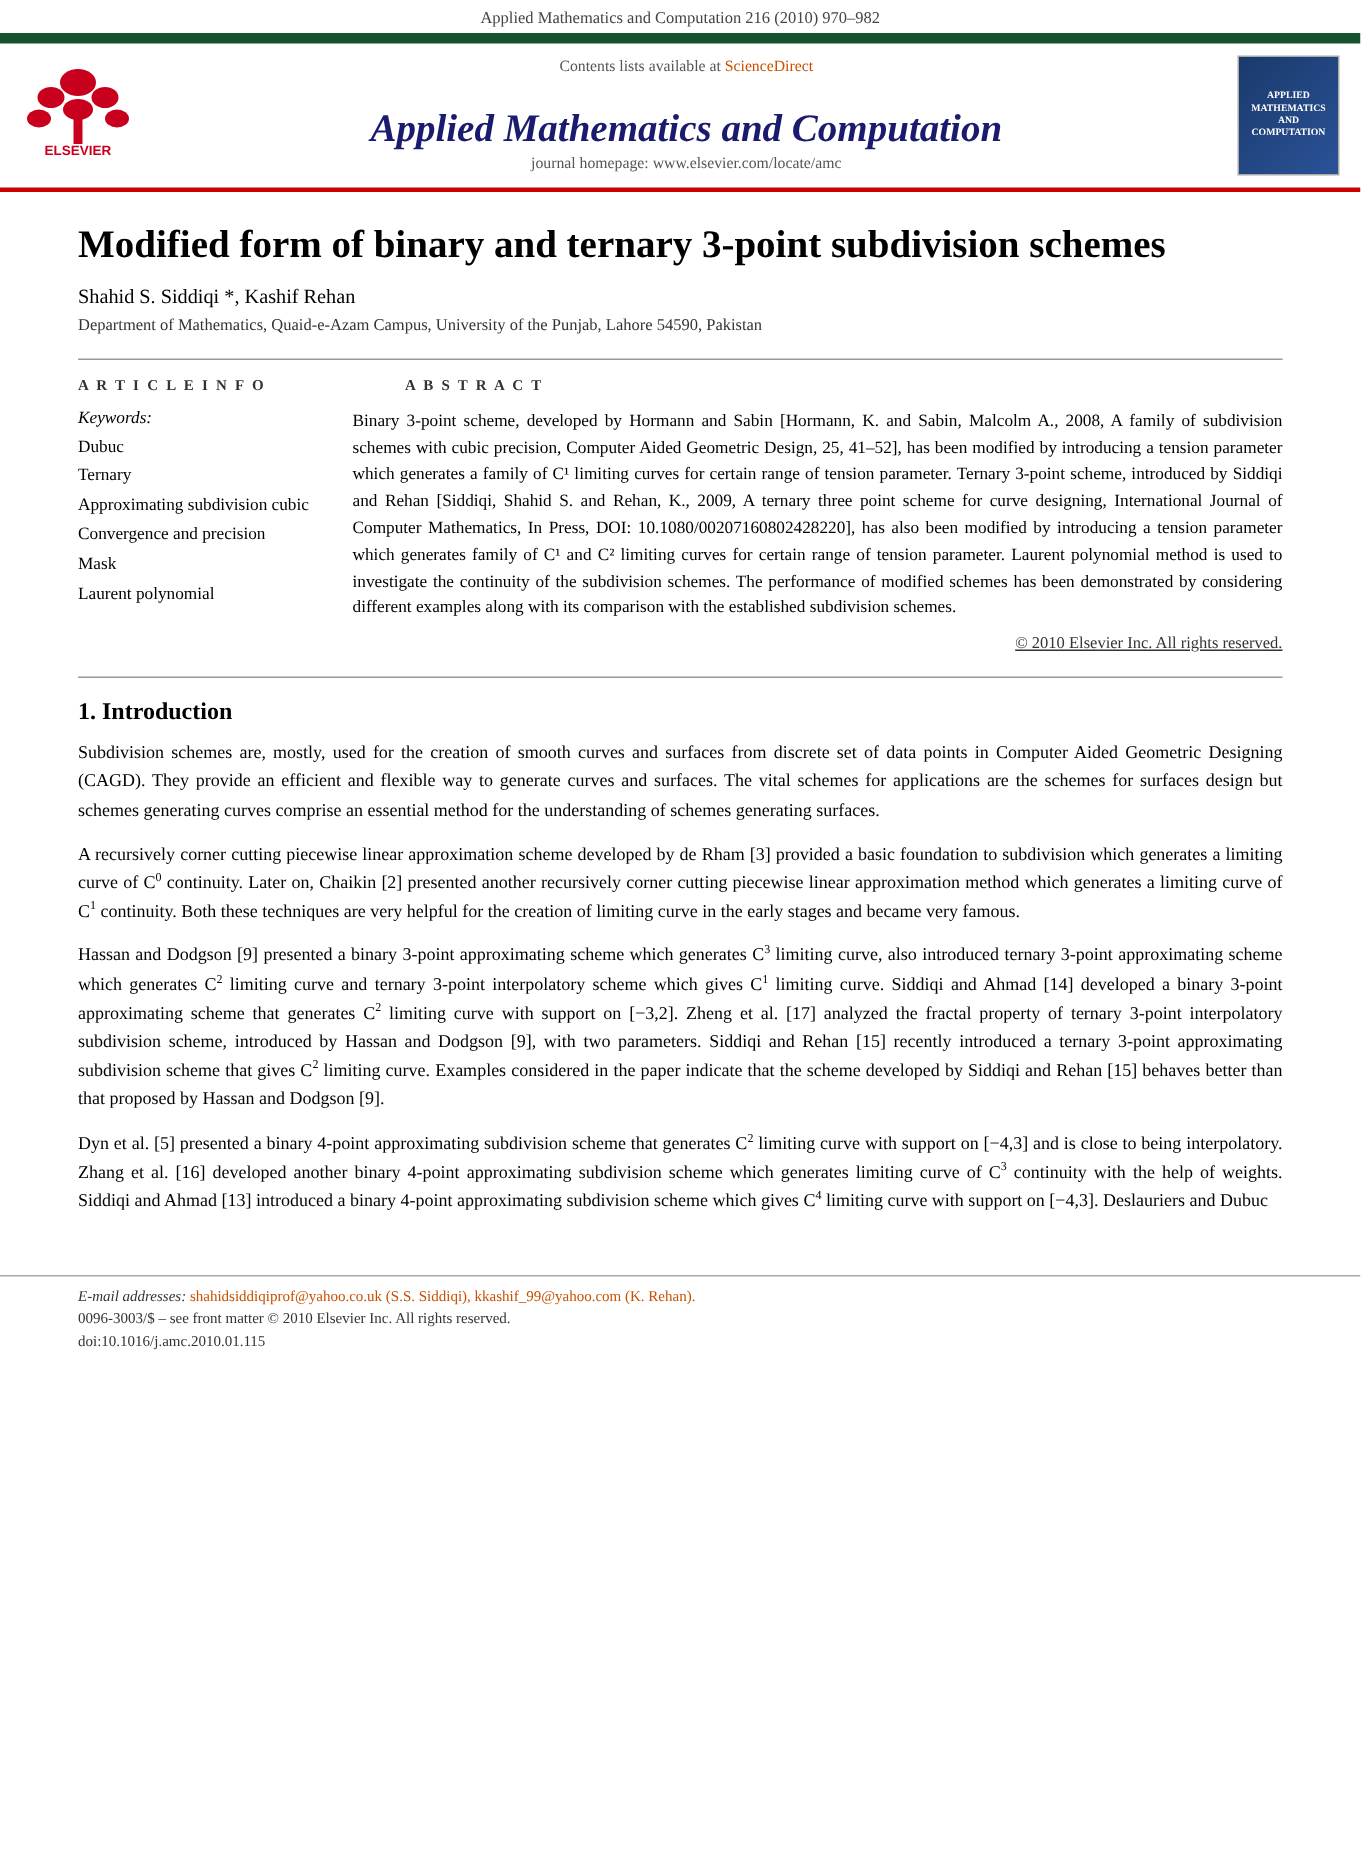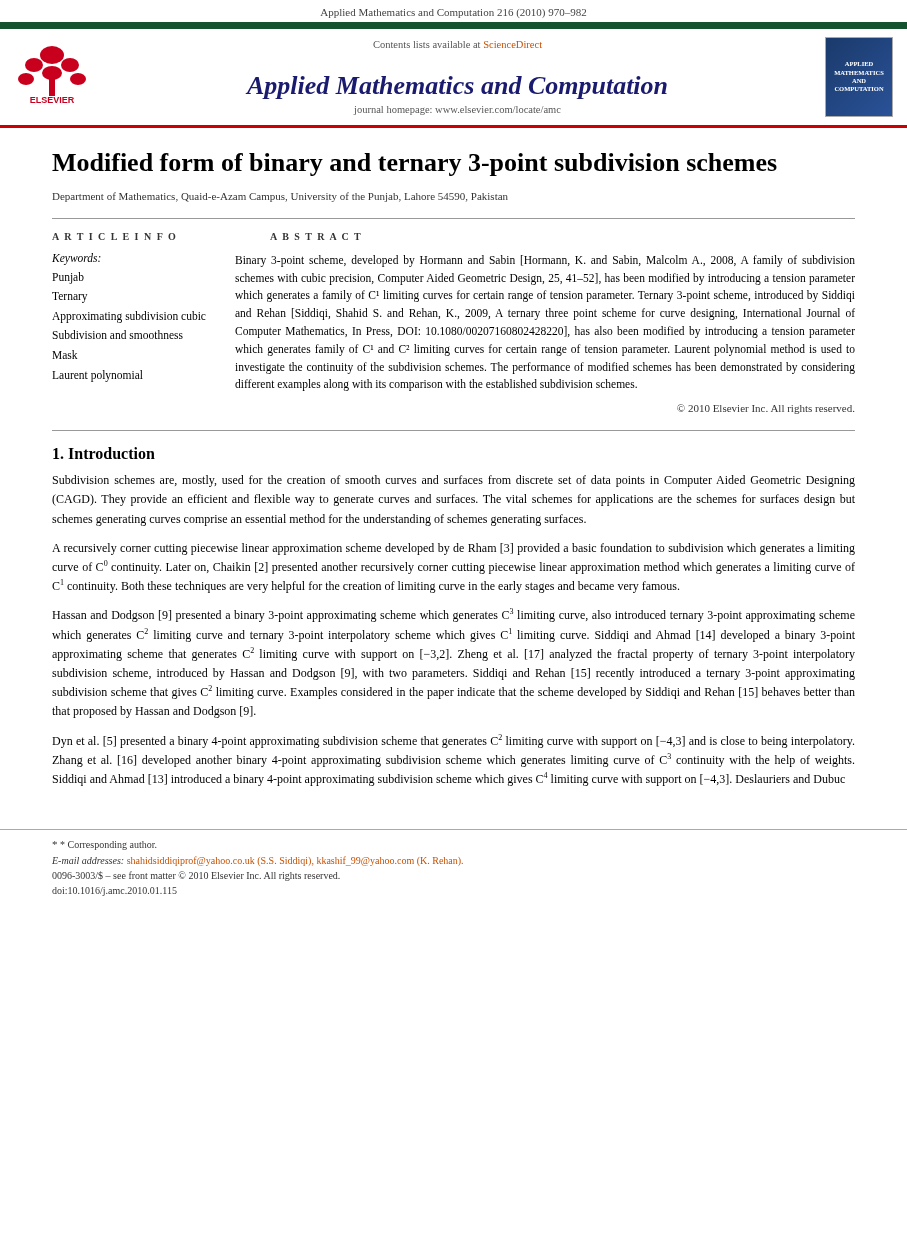--- a/index.html
+++ b/index.html
@@ -177,20 +177,21 @@
       text-align: justify;
       line-height: 1.55;
       font-size: 11.5px;
     }
 
     .abstract-col .copyright {
       text-align: right;
       font-size: 11px;
       color: #333;
       margin-top: 8px;
+      text-decoration: underline;
     }
 
     
     .divider {
       border: none;
       border-top: 1px solid #999;
       margin: 14px 0 14px;
     }
 
     
@@ -277,33 +278,36 @@
         <div>COMPUTATION</div>
       </div>
     </div>
   </div>
 </div>
 
 <div class="main-content">
 
   <h1 class="article-title">Modified form of binary and ternary 3-point subdivision schemes</h1>
 
+  <div class="authors">
+    <span>Shahid S. Siddiqi *, Kashif Rehan</span>
+  </div>
 
   <div class="affiliation">Department of Mathematics, Quaid-e-Azam Campus, University of the Punjab, Lahore 54590, Pakistan</div>
 
   <div class="two-col">
 
     <div class="article-info">
       <div class="section-head">A R T I C L E   I N F O</div>
       <div class="kw-label">Keywords:</div>
       <ul class="kw-list">
-        <li>Punjab</li>
+        <li>Dubuc</li>
         <li>Ternary</li>
         <li>Approximating subdivision cubic</li>
-        <li>Subdivision and smoothness</li>
+        <li>Convergence and precision</li>
         <li>Mask</li>
         <li>Laurent polynomial</li>
       </ul>
     </div>
 
     <div class="abstract-col">
       <div class="section-head">A B S T R A C T</div>
       <div class="abstract-text">Binary 3-point scheme, developed by Hormann and Sabin [Hormann, K. and Sabin, Malcolm A., 2008, A family of subdivision schemes with cubic precision, Computer Aided Geometric Design, 25, 41–52], has been modified by introducing a tension parameter which generates a family of C¹ limiting curves for certain range of tension parameter. Ternary 3-point scheme, introduced by Siddiqi and Rehan [Siddiqi, Shahid S. and Rehan, K., 2009, A ternary three point scheme for curve designing, International Journal of Computer Mathematics, In Press, DOI: 10.1080/00207160802428220], has also been modified by introducing a tension parameter which generates family of C¹ and C² limiting curves for certain range of tension parameter. Laurent polynomial method is used to investigate the continuity of the subdivision schemes. The performance of modified schemes has been demonstrated by considering different examples along with its comparison with the established subdivision schemes.</div>
       <div class="copyright">© 2010 Elsevier Inc. All rights reserved.</div>
     </div>
@@ -321,22 +325,18 @@
 
     <p class="body-text">Hassan and Dodgson [9] presented a binary 3-point approximating scheme which generates C<sup>3</sup> limiting curve, also introduced ternary 3-point approximating scheme which generates C<sup>2</sup> limiting curve and ternary 3-point interpolatory scheme which gives C<sup>1</sup> limiting curve. Siddiqi and Ahmad [14] developed a binary 3-point approximating scheme that generates C<sup>2</sup> limiting curve with support on [−3,2]. Zheng et al. [17] analyzed the fractal property of ternary 3-point interpolatory subdivision scheme, introduced by Hassan and Dodgson [9], with two parameters. Siddiqi and Rehan [15] recently introduced a ternary 3-point approximating subdivision scheme that gives C<sup>2</sup> limiting curve. Examples considered in the paper indicate that the scheme developed by Siddiqi and Rehan [15] behaves better than that proposed by Hassan and Dodgson [9].</p>
 
     <p class="body-text">Dyn et al. [5] presented a binary 4-point approximating subdivision scheme that generates C<sup>2</sup> limiting curve with support on [−4,3] and is close to being interpolatory. Zhang et al. [16] developed another binary 4-point approximating subdivision scheme which generates limiting curve of C<sup>3</sup> continuity with the help of weights. Siddiqi and Ahmad [13] introduced a binary 4-point approximating subdivision scheme which gives C<sup>4</sup> limiting curve with support on [−4,3]. Deslauriers and Dubuc</p>
   </div>
 
 </div>
 
 <div class="page-footer">
   <div class="footer-note">
-    <span class="star">*</span>
-    <span>* Corresponding author.</span>
-  </div>
-  <div class="footer-note">
     <em><span>E-mail addresses:</span></em>
     <span class="link">shahidsiddiqiprof@yahoo.co.uk (S.S. Siddiqi), kkashif_99@yahoo.com (K. Rehan).</span>
   </div>
   <div class="footer-note">0096-3003/$ – see front matter © 2010 Elsevier Inc. All rights reserved.</div>
   <div class="footer-note">doi:10.1016/j.amc.2010.01.115</div>
 </div>
 
 </body></html>

